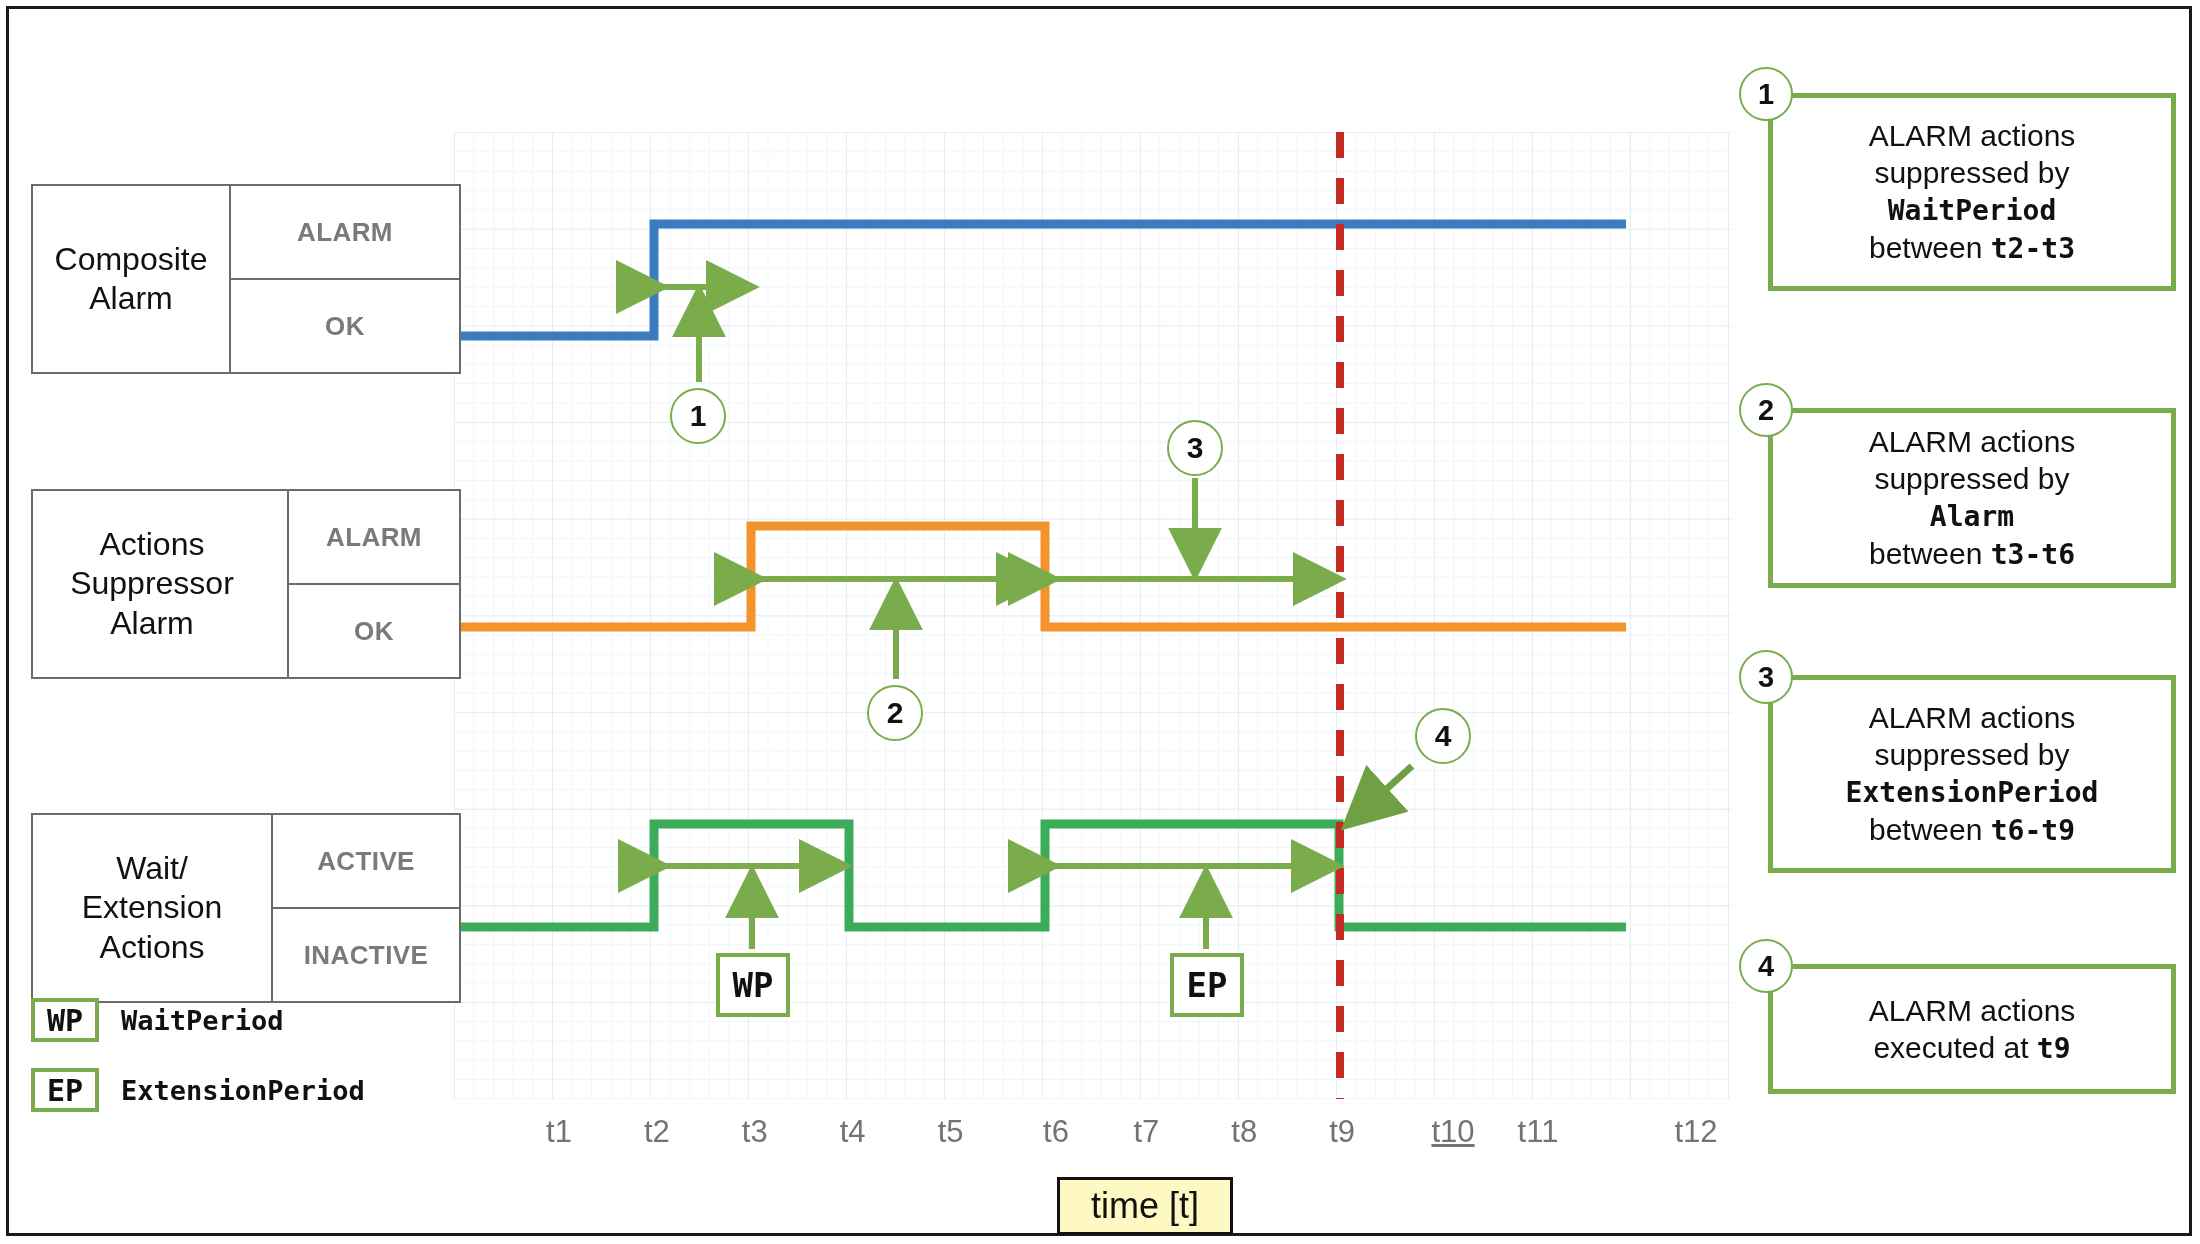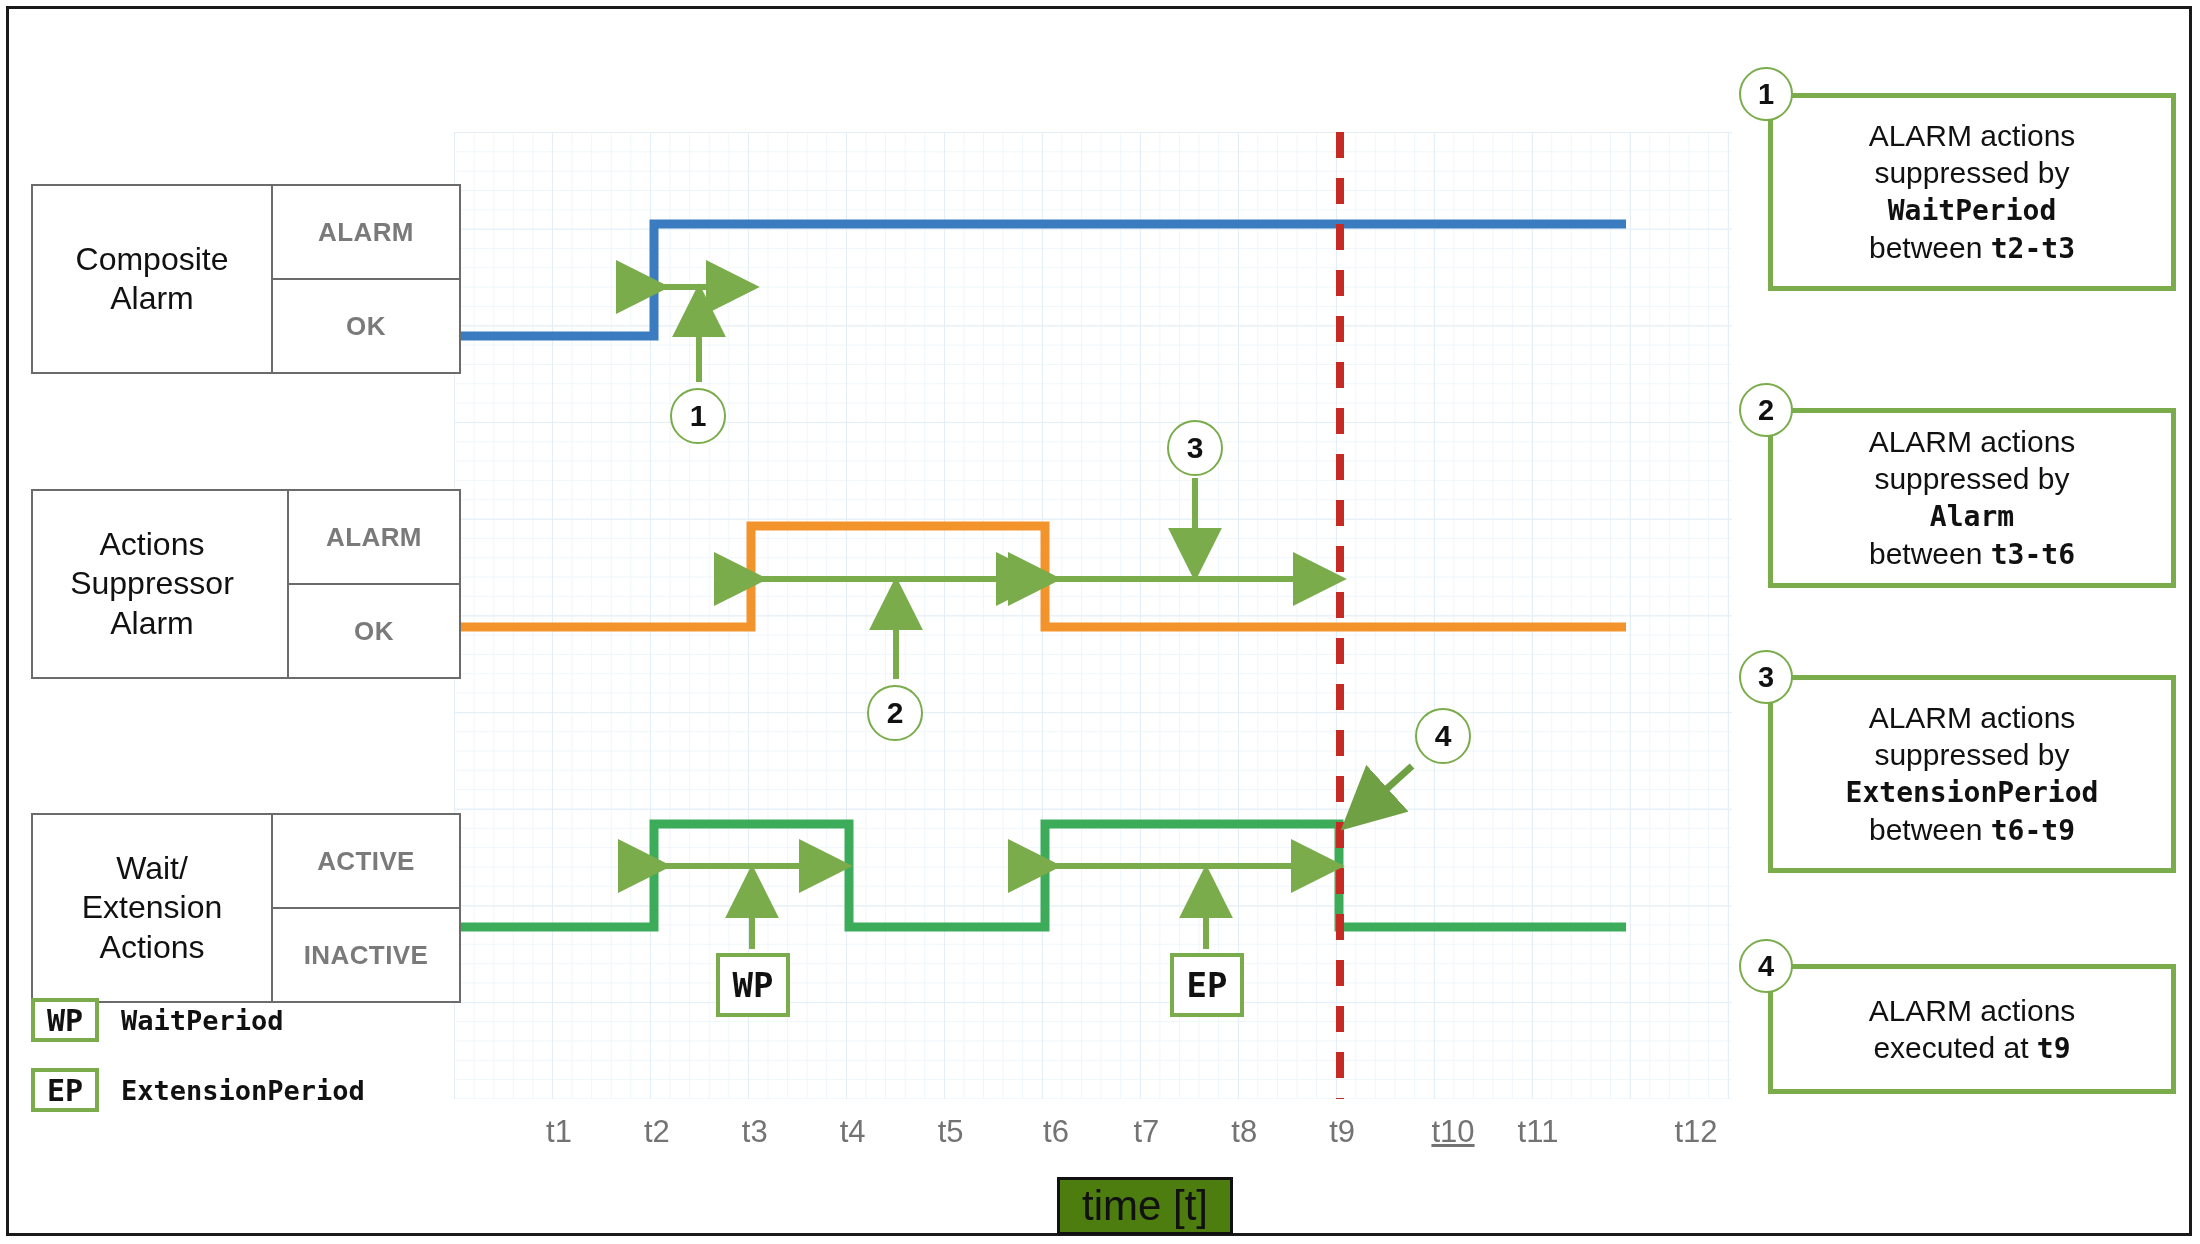--- a/index.html
+++ b/index.html
@@ -29,21 +29,21 @@
   .state-name{flex:0 0 auto;display:flex;align-items:center;justify-content:center;
               text-align:center;font-size:32px;color:#111;line-height:1.22;
               padding:4px 6px;box-sizing:border-box;}
   .state-vals{flex:1 1 auto;display:flex;flex-direction:column;
               border-left:2px solid #6b6b6b;box-sizing:border-box;}
   .state-vals > div{flex:1;display:flex;align-items:center;justify-content:center;
               font-size:26px;font-weight:bold;color:#7a7a7a;letter-spacing:.4px;}
   .state-vals > div + div{border-top:2px solid #6b6b6b;}
 
   #box-composite{left:22px;top:175px;width:430px;height:190px;}
-  #box-composite .state-name{width:238px;}
+  #box-composite .state-name{width:196px;}
   #box-suppressor{left:22px;top:480px;width:430px;height:190px;gap:16px;}
   #box-suppressor .state-name{width:238px;}
   #box-period{left:22px;top:804px;width:430px;height:190px;}
   #box-period .state-name{width:238px;}
 
   
   .legend-row{position:absolute;display:flex;align-items:center;}
   .legend-tag{width:68px;height:44px;border:4px solid #7aac4c;background:#fff;
               display:flex;align-items:center;justify-content:center;
               font-family:"DejaVu Sans Mono", monospace;font-weight:bold;
@@ -52,22 +52,22 @@
                font-size:27px;font-weight:bold;color:#111;}
   #legend-wp{left:22px;top:989px;}
   #legend-ep{left:22px;top:1059px;}
 
   
   .tick{position:absolute;top:1105px;width:90px;margin-left:-45px;
         text-align:center;font-size:31px;color:#737373;}
 
   
   #axis-title{position:absolute;left:1048px;top:1168px;width:176px;height:58px;
-              border:3px solid #111;background:#4d7c0f;display:flex;
-              align-items:center;justify-content:center;font-size:42px;color:#111;
+              border:3px solid #111;background:#fef9c3;display:flex;
+              align-items:center;justify-content:center;font-size:36px;color:#111;
               box-sizing:border-box;}
 
   
   .badge{position:absolute;width:74px;height:64px;border:4px solid #7aac4c;
          background:#fff;display:flex;align-items:center;justify-content:center;
          font-family:"DejaVu Sans Mono", monospace;font-weight:bold;font-size:34px;
          color:#111;box-sizing:border-box;}
   #badge-wp{left:707px;top:944px;}
   #badge-ep{left:1161px;top:944px;}
 

